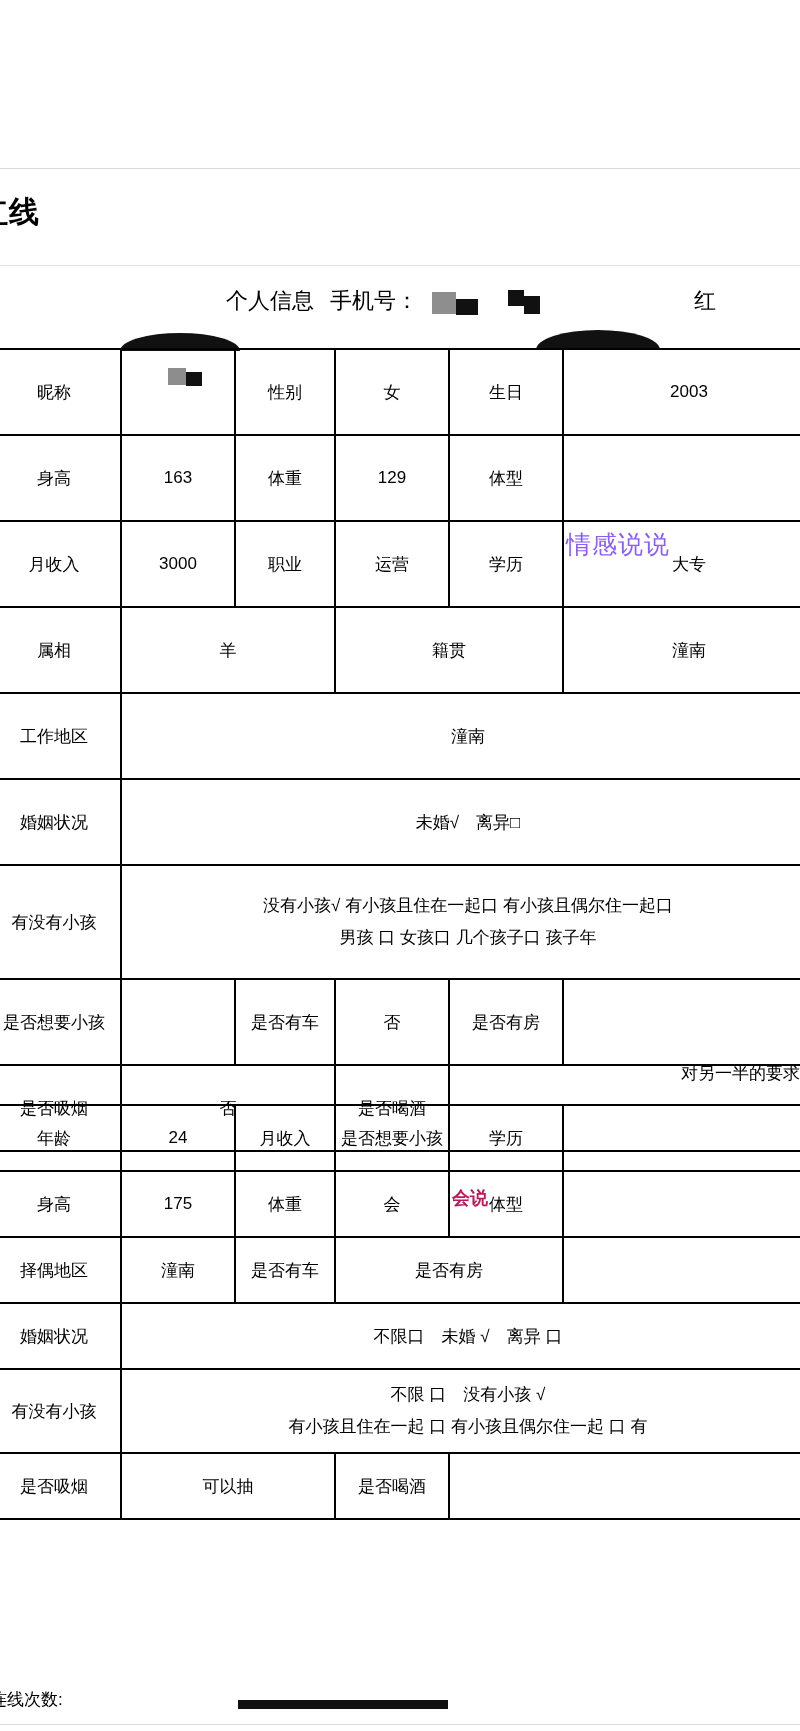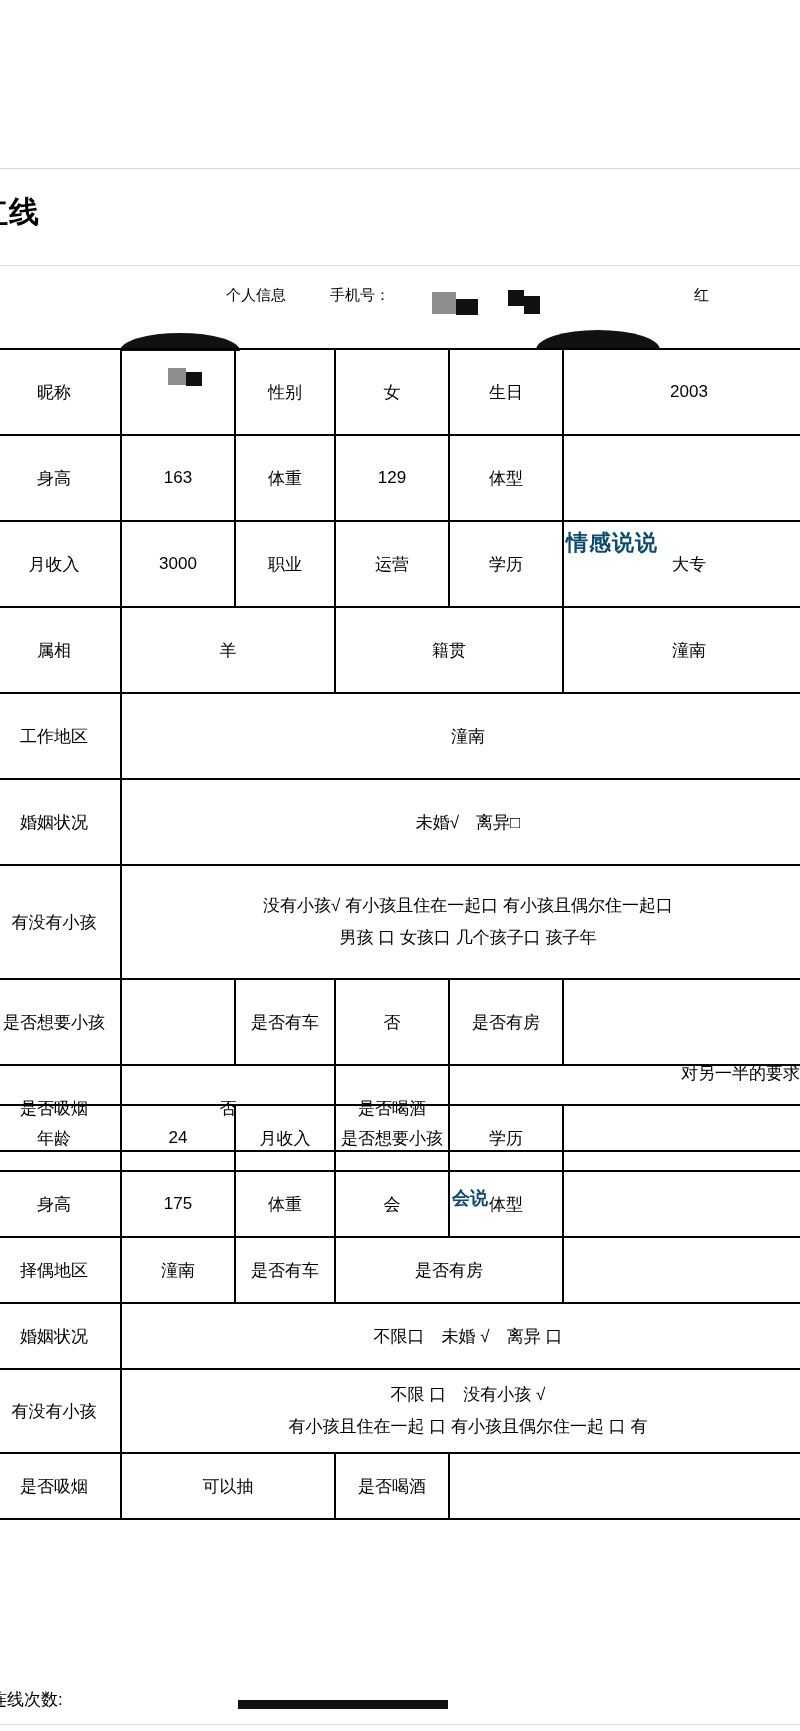--- a/index.html
+++ b/index.html
@@ -61,21 +61,21 @@
     width: 800px;
     height: 1px;
     background: #e2e2e2;
   }
   .subheader {
     position: absolute;
     left: 0;
     top: 286px;
     width: 800px;
     height: 30px;
-    font-size: 15px;
+    font-size: 22px;
   }
   .sh-personal {
     position: absolute;
     left: 226px; top: 0;
     white-space: nowrap;
   }
   .sh-phone {
     position: absolute;
     left: 330px; top: 0;
     white-space: nowrap;
@@ -137,34 +137,34 @@
     font-size: 17px;
   }
   .cell-two-lines {
     line-height: 1.9;
     white-space: normal;
   }
   .watermark {
     position: absolute;
     left: 566px;
     top: 528px;
-    font-size: 22px;
-    font-weight: bold;
-    color: #0c4a6e;
+    font-size: 25px;
+    font-weight: normal;
+    color: #8b5cf6;
     letter-spacing: 1px;
     white-space: nowrap;
     pointer-events: none;
   }
   .wm-small {
     position: absolute;
     left: 452px;
     top: 1186px;
     font-size: 18px;
     font-weight: bold;
-    color: #0c4a6e;
+    color: #be185d;
     white-space: nowrap;
     pointer-events: none;
   }
   .footer {
     position: absolute;
     left: -10px;
     top: 1688px;
     font-size: 17px;
     white-space: nowrap;
   }

